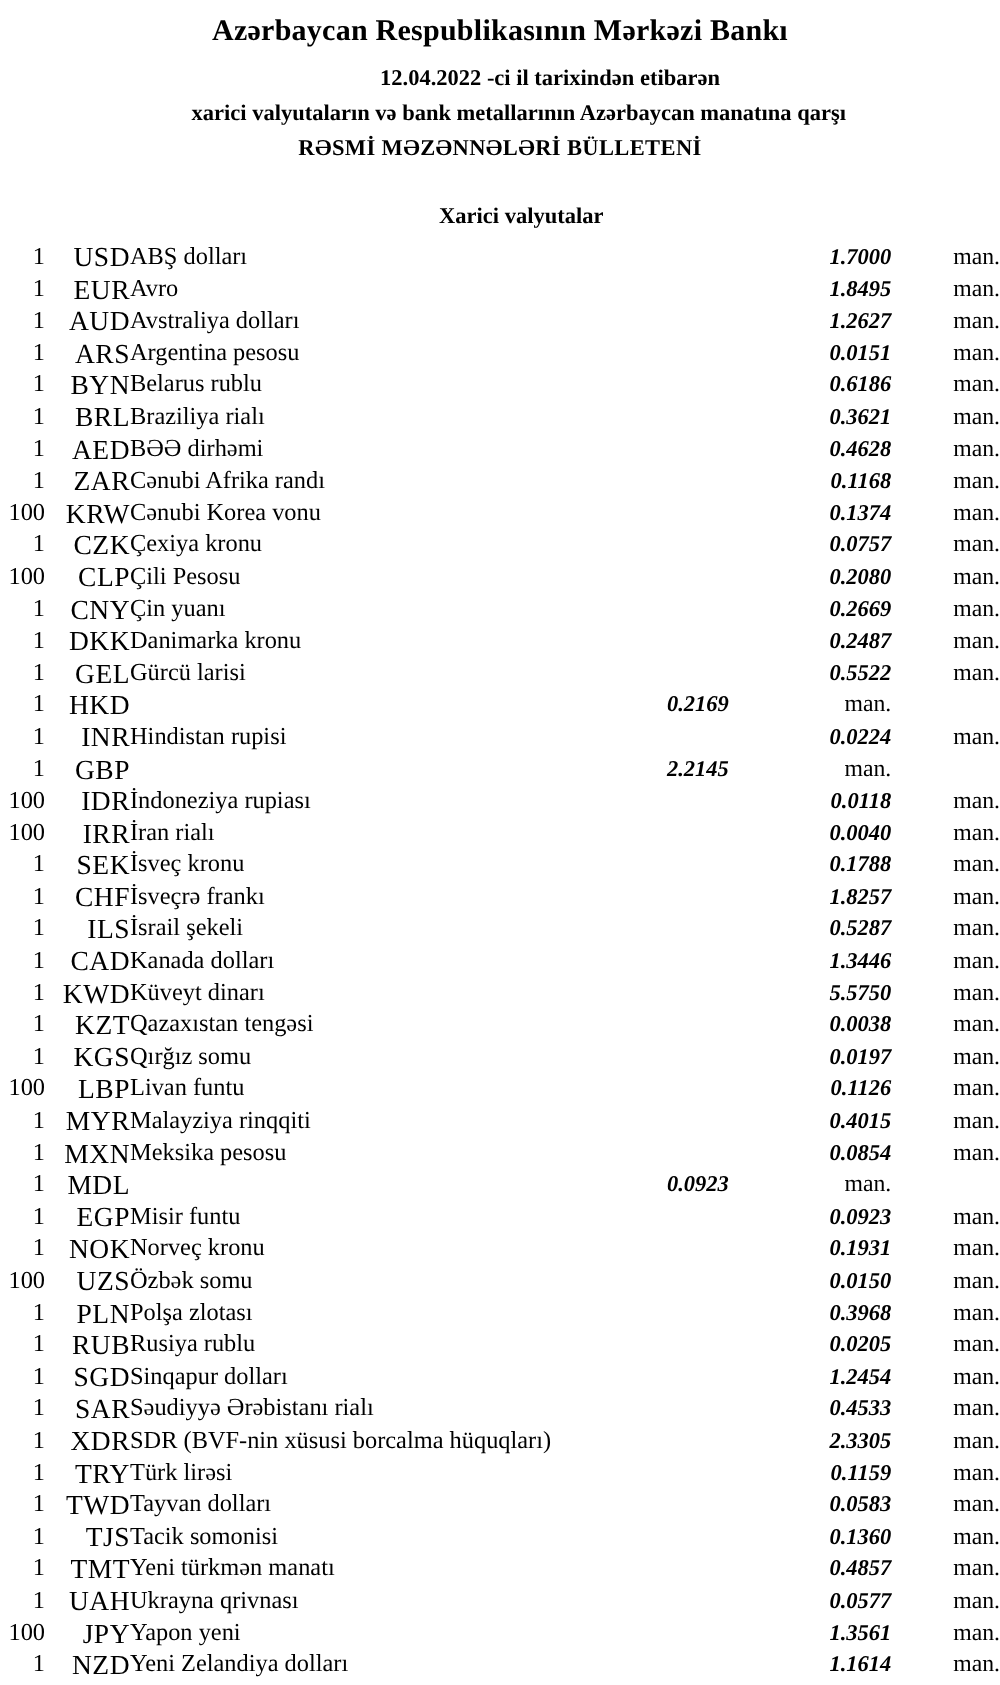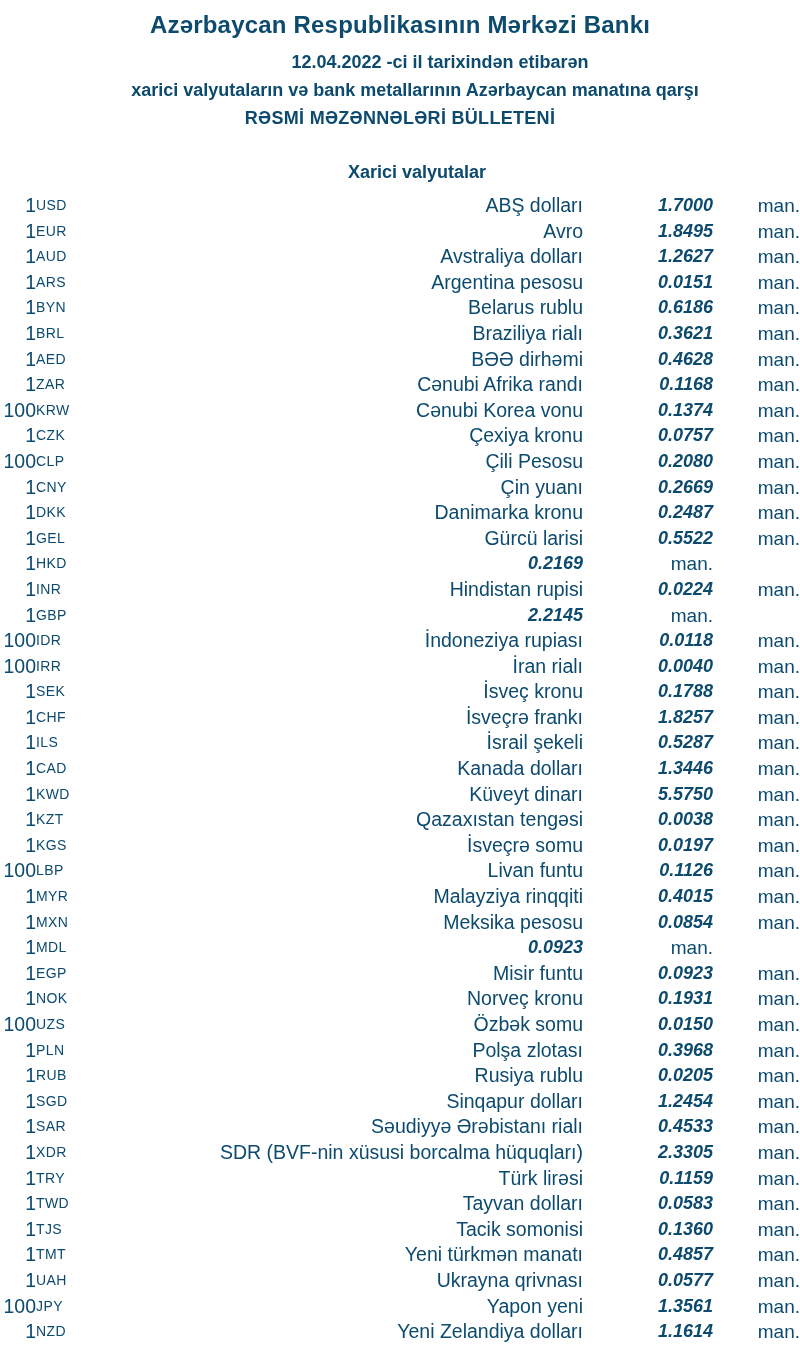--- a/index.html
+++ b/index.html
@@ -5,22 +5,22 @@
   html, body {
     margin: 0;
     padding: 0;
     background: #ffffff;
   }
   .page {
     position: relative;
     width: 800px;
     height: 1348px;
     background: #ffffff;
-    color: #0c4a6e;
-    font-family: Liberation Sans, sans-serif;
+    color: #000000;
+    font-family: Liberation Serif, serif;
     overflow: hidden;
   }
   .header {
     padding-top: 10px;
     text-align: center;
   }
   .bank-title {
     font-size: 24px;
     font-weight: bold;
     line-height: 30px;
@@ -52,27 +52,27 @@
     grid-template-columns: 36px 68px 1fr 130px 87px;
     height: 25.6px;
     line-height: 25.6px;
     white-space: nowrap;
   }
   .qty {
     font-size: 19.5px;
     text-align: right;
   }
   .code {
-    font-size: 14px;
-    text-align: left;
+    font-size: 22px;
+    text-align: right;
     letter-spacing: 0.4px;
   }
   .name {
     font-size: 19.5px;
-    text-align: right;
+    text-align: left;
     overflow: hidden;
   }
   .rate {
     font-size: 18px;
     font-weight: bold;
     font-style: italic;
     text-align: right;
   }
   .man {
     font-size: 19px;
@@ -289,21 +289,21 @@
     <span class="qty">1</span>
     <span class="code">KZT</span>
     <span class="name">Qazaxıstan tengəsi</span>
     <span class="rate">0.0038</span>
     <span class="man">man.</span>
   </div>
 
   <div class="row">
     <span class="qty">1</span>
     <span class="code">KGS</span>
-    <span class="name">İsveçrə somu</span>
+    <span class="name">Qırğız somu</span>
     <span class="rate">0.0197</span>
     <span class="man">man.</span>
   </div>
 
   <div class="row">
     <span class="qty">100</span>
     <span class="code">LBP</span>
     <span class="name">Livan funtu</span>
     <span class="rate">0.1126</span>
     <span class="man">man.</span>

